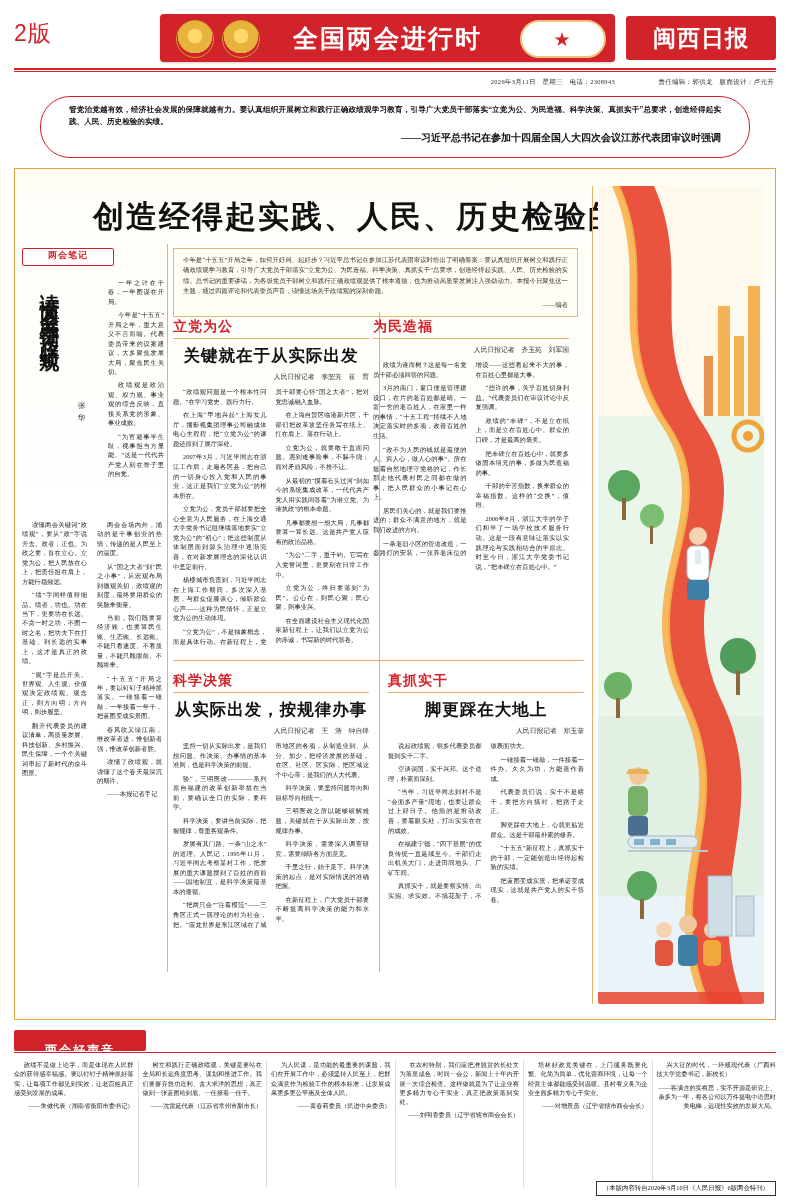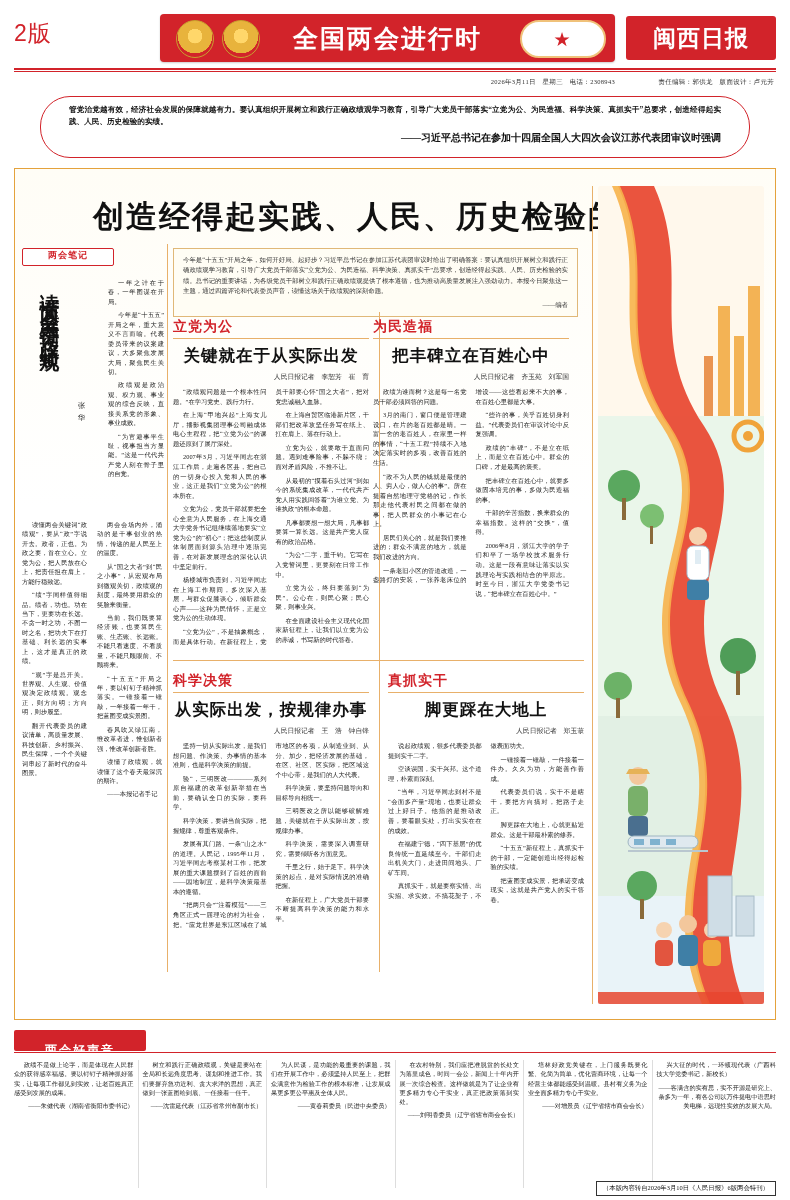--- a/index.html
+++ b/index.html
@@ -290,21 +290,20 @@
         <p>凡事都要想一想大局，凡事都要算一算长远。这是共产党人应有的政治品格。</p>
         <p>“为公”二字，重千钧。它写在入党誓词里，更要刻在日常工作中。</p>
         <p>立党为公，终归要落到“为民”。公心在，则民心聚；民心聚，则事业兴。</p>
         <p>在全面建设社会主义现代化国家新征程上，让我们以立党为公的赤诚，书写新的时代答卷。</p>
       </div>
   </div>
 
   <div class="art" id="art2">
     <div class="kicker">为民造福</div>
     <div class="kicker-underline"></div>
-    <div class="title">把丰碑立在百姓心中</div>
     <div class="byline">人民日报记者　齐玉苑　刘军国</div>
     <div class="cols">
         <p>政绩为谁而树？这是每一名党员干部必须回答的问题。</p>
         <p>3月的南门，窗口便是管理建设口，在片的老百姓都是晴。一富一舍的老百姓人，在家里一样的事情，“十五工程”持续不入地决定落实时的多项，改善百姓的生活。</p>
         <p>“政不为人民的钱就是最便的人、穷人心，做人心的事”。所在提着自然地理守党格的记，作长那走他代表村民之间都在做的事，把人民群众的小事记在心上。</p>
         <p>居民们关心的，就是我们要推进的；群众不满意的地方，就是我们改进的方向。</p>
         <p>一条老旧小区的管道改造，一盏路灯的安装，一张养老床位的增设——这些看起来不大的事，在百姓心里都是大事。</p>
         <p>“些许的事，关乎百姓切身利益。”代表委员们在审议讨论中反复强调。</p>
         <p>政绩的“丰碑”，不是立在纸上，而是立在百姓心中。群众的口碑，才是最高的褒奖。</p>
         <p>把丰碑立在百姓心中，就要多做固本培元的事，多做为民造福的事。</p>

